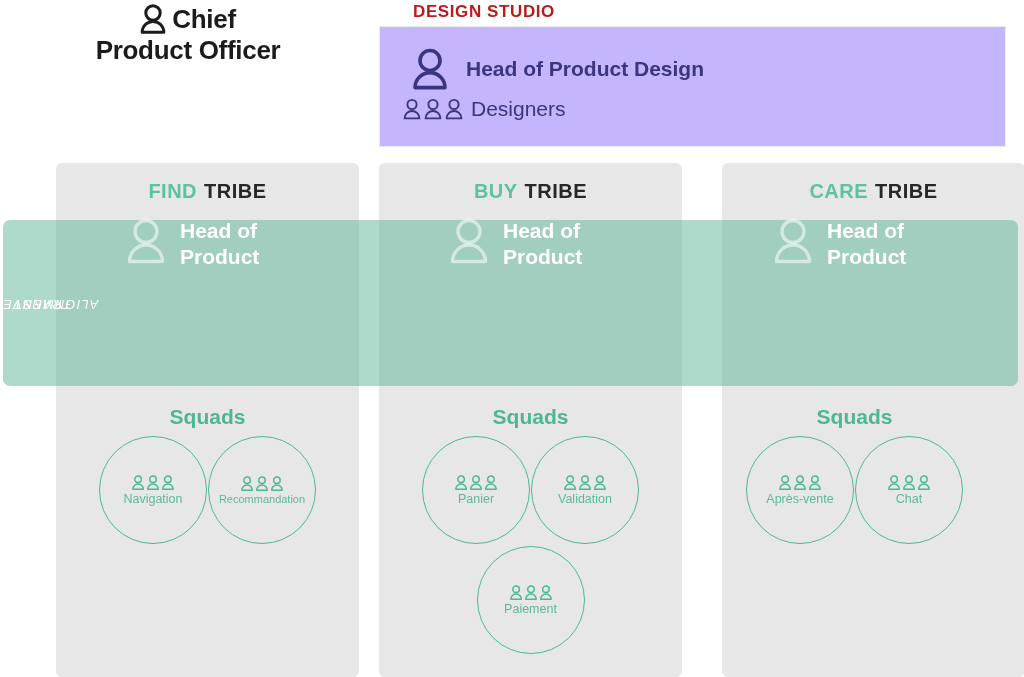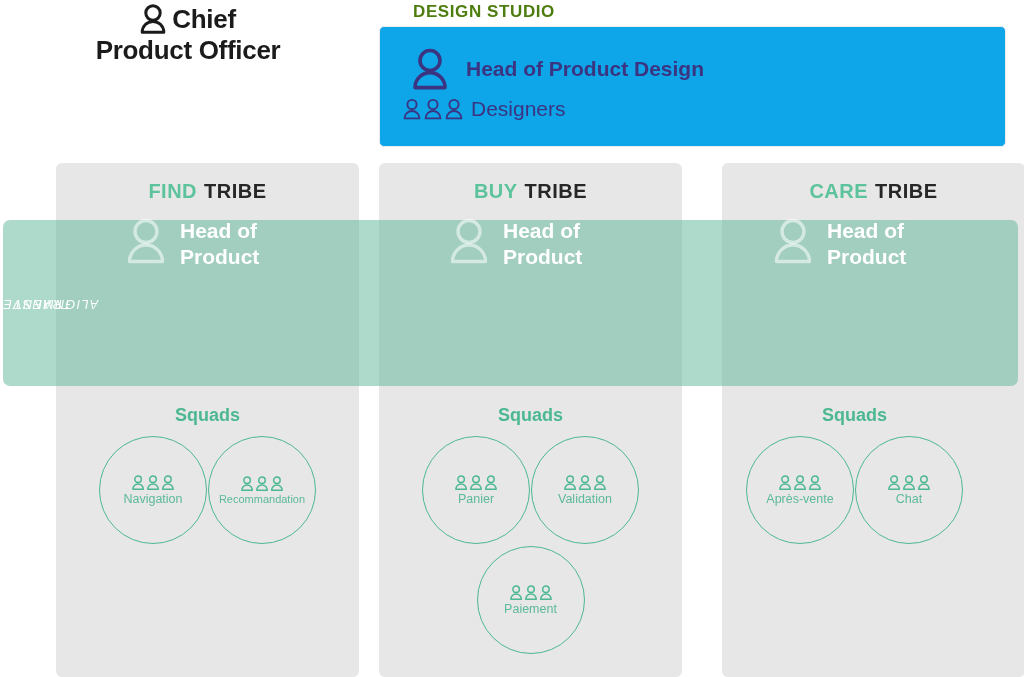--- a/index.html
+++ b/index.html
@@ -19,26 +19,26 @@
     font-weight: bold; font-size: 26px; line-height: 1.18;
     color: #1b1b1b; letter-spacing: -0.3px;
   }
   #cpo-line1 { display: flex; align-items: center; justify-content: center; gap: 6px; }
   #cpo-line1 .p-icon { flex: none; }
 
   
   #design-studio-title {
     position: absolute; left: 413px; top: 2px;
     font-size: 17px; font-weight: bold; letter-spacing: 0.6px;
-    color: #4d7c0f;
+    color: #b91c1c;
   }
   #design-studio-card {
     position: absolute; left: 379px; top: 26px;
     width: 627px; height: 121px;
-    background: #0ea5e9; border: 1px solid #ececf1; border-radius: 5px;
+    background: #c4b5fd; border: 1px solid #ececf1; border-radius: 0;
   }
   .ds-row { position: absolute; display: flex; align-items: center; }
   #ds-row-head { left: 32px; top: 21px; gap: 18px; }
   #ds-row-designers { left: 22px; top: 70px; gap: 7px; }
   .ds-label { color: #3b3480; font-weight: bold; }
   #ds-head-label { font-size: 21px; }
   #ds-designers-label { font-size: 21px; font-weight: normal; }
 
   
   .tribe-col {
@@ -94,21 +94,21 @@
 
   
   .squads-area {
     position: absolute; top: 386px; width: 303px; height: 291px;
   }
   #squads-0 { left: 56px; }
   #squads-1 { left: 379px; }
   #squads-2 { left: 703px; }
   .squads-title {
     position: absolute; left: 0; top: 19px; width: 100%;
-    text-align: center; font-size: 18px; font-weight: bold;
+    text-align: center; font-size: 21px; font-weight: bold;
     color: #4cb891;
   }
   .squad-grid {
     position: absolute; left: 0; top: 50px; width: 100%;
     display: flex; flex-wrap: wrap; justify-content: center;
     gap: 2px 1px;
   }
   .squad-circle {
     width: 108px; height: 108px; border-radius: 50%;
     border: 1.6px solid #4cb891;

